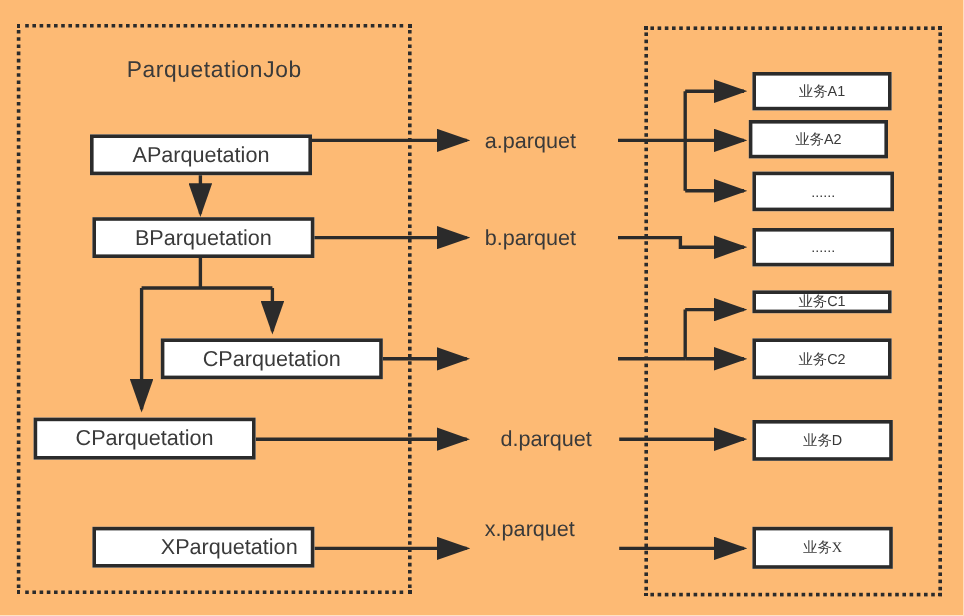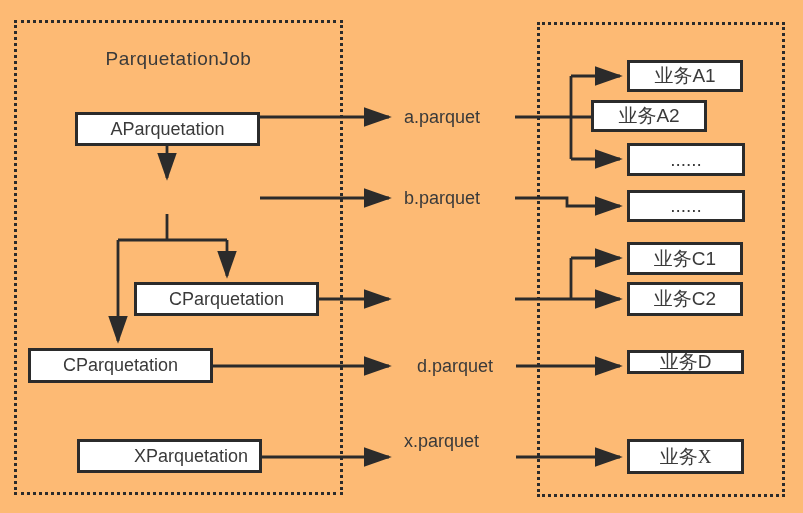--- a/index.html
+++ b/index.html
@@ -48,21 +48,21 @@
     border: 3px solid #2b2b2b;
     background: #ffffff;
     display: flex;
     align-items: center;
     justify-content: center;
     font-size: 18px;
     color: #3a3a3a;
     white-space: nowrap;
   }
   .job-node { width: 185px; height: 34px; }
-  .consumer-node { width: 116px; height: 32px; font-size: 19px; }
+  .consumer-node { width: 116px; height: 32px; font-size: 12px; }
   .file-label {
     position: absolute;
     left: 404px;
     width: 120px;
     height: 22px;
     line-height: 22px;
     font-size: 18px;
     color: #3a3a3a;
     text-align: left;
     white-space: nowrap;
@@ -101,33 +101,34 @@
       <path d="M571 299 L620 299" marker-end="url(#arrow)"></path>
       <path d="M516 366 L620 366" marker-end="url(#arrow)"></path>
       <path d="M516 457 L620 457" marker-end="url(#arrow)"></path>
     </g>
   </svg>
 
   <div class="dotted-container job-container"></div>
   <div class="job-title">ParquetationJob</div>
 
   <div class="node job-node" style="left:75px;  top:112px;">AParquetation</div>
+  <div class="node job-node" style="left:77px;  top:181px;">BParquetation</div>
   <div class="node job-node" style="left:134px; top:282px;">CParquetation</div>
   <div class="node job-node" style="left:28px;  top:348px; height:35px;">CParquetation</div>
   <div class="node job-node" style="left:77px;  top:439px;padding-left:43px;">XParquetation</div>
 
   <div class="file-label" style="top:187px;">b.parquet</div>
   <div class="file-label" style="top:106px;">a.parquet</div>
   <div class="file-label" style="top:355px;margin-left:13px;">d.parquet</div>
   <div class="file-label" style="top:430px;">x.parquet</div>
 
   <div class="dotted-container consumer-container"></div>
 
   <div class="node consumer-node" style="left:627px; top:60px;">业务A1</div>
-  <div class="node consumer-node" style="left:591px; top:100px;">业务A2</div>
+  <div class="node consumer-node" style="left:624px; top:100px;">业务A2</div>
   <div class="node consumer-node" style="left:627px; top:143px; width:118px; height:33px;">......</div>
   <div class="node consumer-node" style="left:627px; top:190px; width:118px;">......</div>
-  <div class="node consumer-node" style="left:627px; top:242px; height:33px;">业务C1</div>
+  <div class="node consumer-node" style="left:627px; top:242px; height:19px;">业务C1</div>
   <div class="node consumer-node" style="left:627px; top:282px; height:34px;">业务C2</div>
-  <div class="node consumer-node" style="left:627px; top:350px; width:117px; height:24px;">业务D</div>
+  <div class="node consumer-node" style="left:627px; top:350px; width:117px; height:34px;">业务D</div>
   <div class="node consumer-node" style="left:627px; top:439px; width:117px; height:35px;font-family:Liberation Serif, serif;">业务X</div>
 
 </div>
 
 </body></html>

